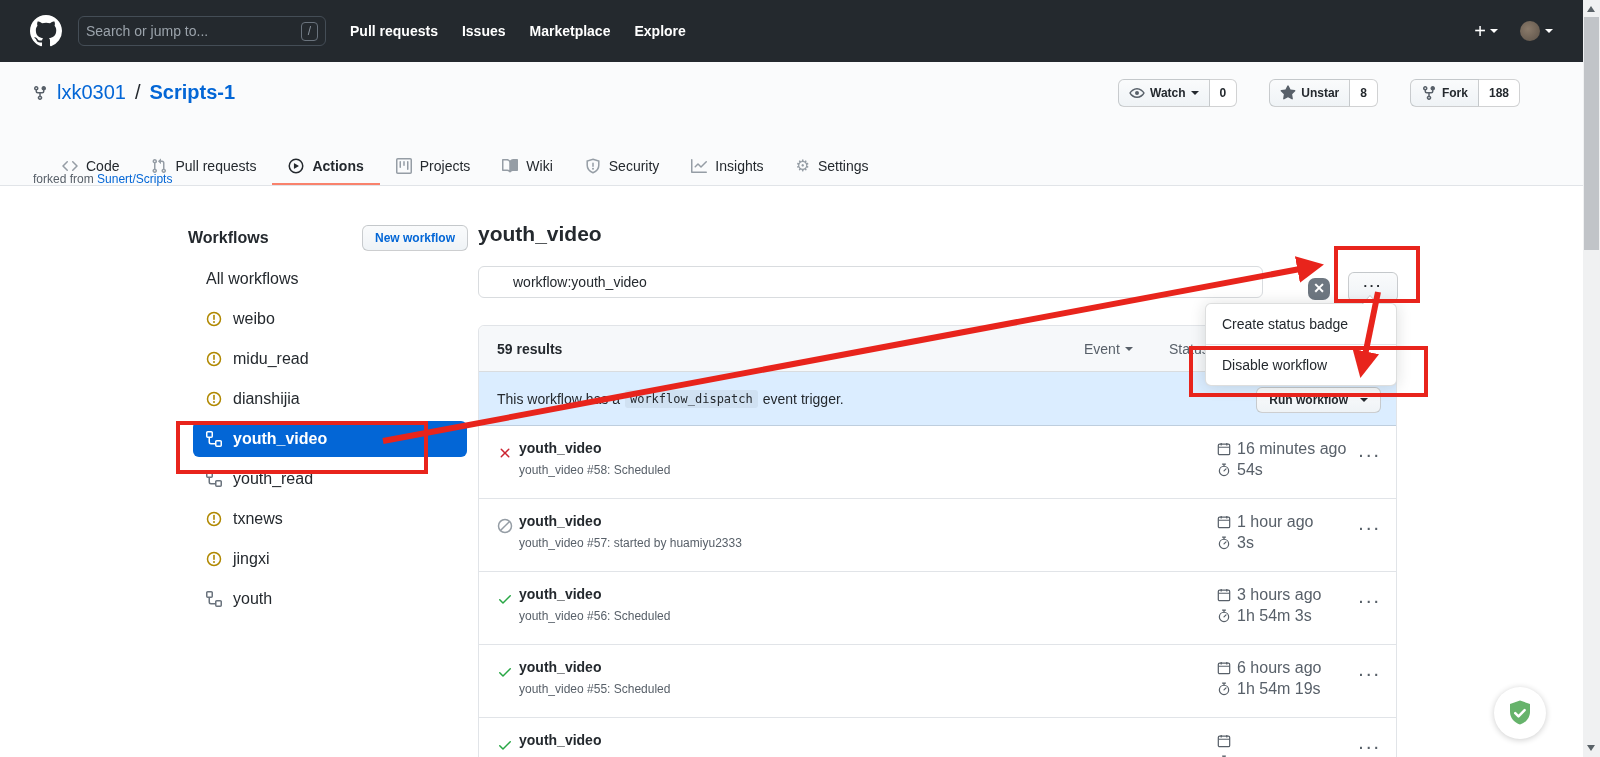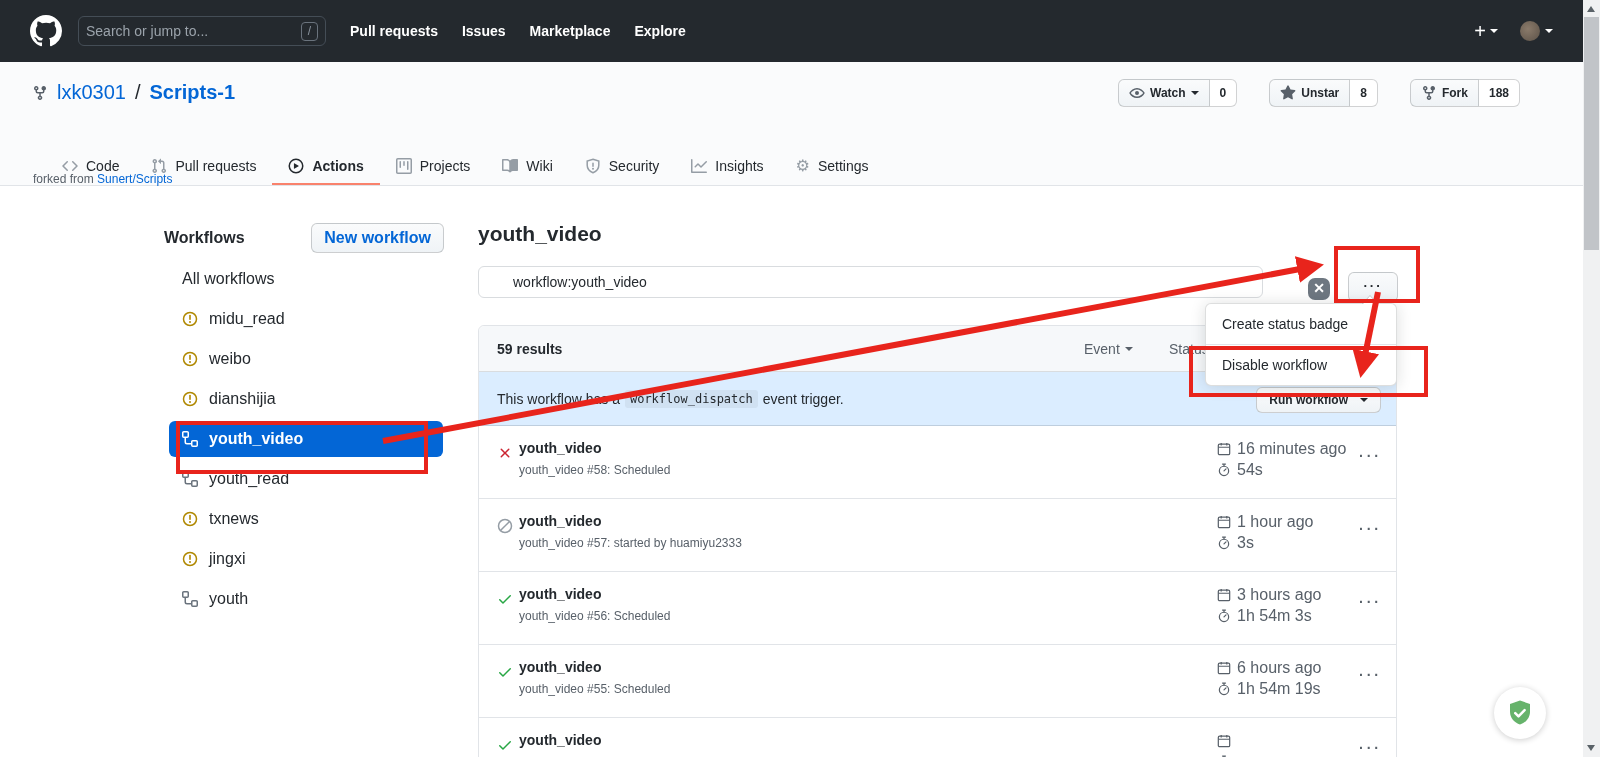--- a/index.html
+++ b/index.html
@@ -51,24 +51,24 @@
 
   .tabs { position:absolute; left:46px; bottom:0; display:flex; }
   .tab { display:flex; align-items:center; gap:8px; padding:10px 16px 9px; font-size:14px;
     color:#24292e; border-bottom:2px solid transparent; cursor:pointer; }
   .tab svg, .tab .gear-glyph { color:#959da5; }
   .tab.active { font-weight:bold; border-bottom-color:#f9826c; }
   .tab.active svg { color:#24292e; }
   .gear-glyph { font-size:16px; line-height:16px; font-family:"DejaVu Sans", sans-serif; }
 
   
-  .sidebar { position:absolute; left:164px; top:224px; width:280px; }
+  .sidebar { position:absolute; left:188px; top:224px; width:280px; }
   .sidebar-head { display:flex; justify-content:space-between; align-items:center; height:27px; }
   .sidebar-title { font-size:16px; font-weight:bold; }
-  .new-workflow-btn { font-size:16px; font-weight:bold; color:#0366d6; cursor:pointer;
+  .new-workflow-btn { font-size:12px; font-weight:bold; color:#0366d6; cursor:pointer;
     background:linear-gradient(#fafbfc,#eff3f6); border:1px solid rgba(27,31,35,.2);
     border-radius:6px; padding:5px 12px; font-family:inherit; }
   .wf-list { margin-top:10px; margin-left:5px; }
   .wf-item { width:274px; height:36px; margin-bottom:4px; display:flex; align-items:center;
     gap:11px; padding:0 13px; border-radius:6px; font-size:16px; cursor:pointer; }
   .wf-item .icon-warning { color:#b08800; }
   .wf-item .icon-workflow { color:#6a737d; }
   .wf-item.selected { background:#0366d6; color:#fff; font-weight:bold; }
   .wf-item.selected .icon-workflow { color:#fff; }
 
@@ -293,29 +293,29 @@
     <div class="wf-list">
       <div class="wf-item">
         <span>All workflows</span>
       </div>
       <div class="wf-item">
         <svg class="icon-warning" width="16" height="16" viewBox="0 0 16 16">
             <circle cx="8" cy="8" r="6.5" fill="none" stroke="currentColor" stroke-width="1.5"></circle>
             <path stroke="currentColor" stroke-width="1.6" stroke-linecap="round" d="M8 4.6v3.6"></path>
             <circle cx="8" cy="11" r="1" fill="currentColor"></circle>
           </svg>
-        <span>midu_read</span>
+        <span>weibo</span>
       </div>
       <div class="wf-item">
         <svg class="icon-warning" width="16" height="16" viewBox="0 0 16 16">
             <circle cx="8" cy="8" r="6.5" fill="none" stroke="currentColor" stroke-width="1.5"></circle>
             <path stroke="currentColor" stroke-width="1.6" stroke-linecap="round" d="M8 4.6v3.6"></path>
             <circle cx="8" cy="11" r="1" fill="currentColor"></circle>
           </svg>
-        <span>weibo</span>
+        <span>midu_read</span>
       </div>
       <div class="wf-item">
         <svg class="icon-warning" width="16" height="16" viewBox="0 0 16 16">
             <circle cx="8" cy="8" r="6.5" fill="none" stroke="currentColor" stroke-width="1.5"></circle>
             <path stroke="currentColor" stroke-width="1.6" stroke-linecap="round" d="M8 4.6v3.6"></path>
             <circle cx="8" cy="11" r="1" fill="currentColor"></circle>
           </svg>
         <span>dianshijia</span>
       </div>
       <div class="wf-item selected">

